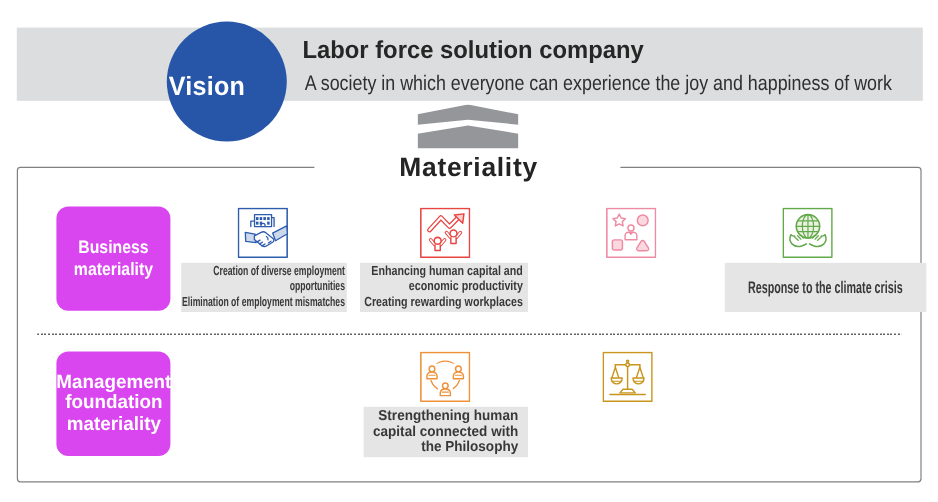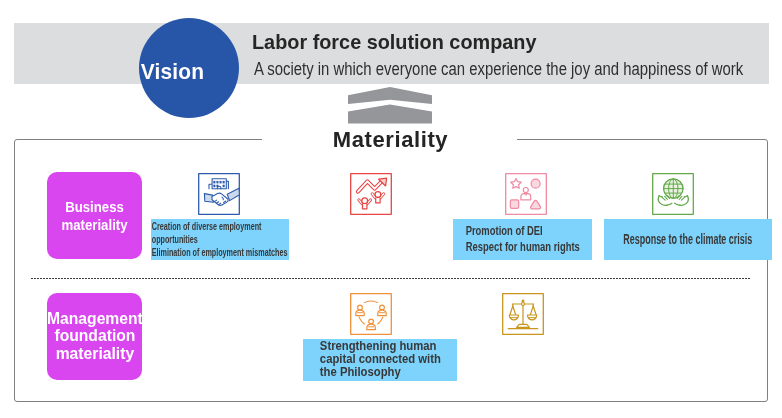--- a/index.html
+++ b/index.html
@@ -42,30 +42,30 @@
   
   .icon { width:42px; height:42px; z-index:1; }
   .icon svg { display:block; }
   .i1 { left:198px; top:173px; }
   .i2 { left:350px; top:173px; }
   .i3 { left:504.5px; top:173px; }
   .i4 { left:651.5px; top:173px; }
   .i5 { left:350px; top:292.5px; }
   .i6 { left:501.5px; top:292.5px; }
 
-  .lbl { background:#7dd3fc; color:#383838; font-weight:bold; display:flex; align-items:center; justify-content:center;
-    text-align:left; white-space:pre; z-index:1; }
+  .lbl { background:#e5e5e5; color:#383838; font-weight:bold; display:flex; align-items:center; justify-content:center;
+    text-align:right; white-space:pre; z-index:1; }
   .lbl span { display:block; }
   .row1 { top:218.5px; height:41.5px; }
   .row2 { top:339px; height:41.5px; }
   .l1 { left:151px; width:138px; }
   .l2 { left:300px; width:140px; }
   .l3 { left:453px; width:139px; }
   .l4 { left:604px; width:168px; }
-  .l5 { left:303px; width:154px; }
+  .l5 { left:303px; width:137px; }
   .l6 { left:453px; width:139px; }
   .txt-a { font-size:11px; line-height:12.9px; }   
   .txt-b { font-size:13px; line-height:16.2px; }   
   .txt-c { font-size:14px; line-height:15px; }   
   .txt-d { font-size:12px; line-height:13.4px; }   
   .sq-70 { transform:scaleX(.655); transform-origin:center; }
   .sq-68 { transform:scaleX(.64); transform-origin:center; }
   .sq-77 { transform:scaleX(.725); transform-origin:center; }
   .sq-83 { transform:scaleX(.78); transform-origin:center; }
   .sq-86 { transform:scaleX(.81); transform-origin:center; }
@@ -188,23 +188,24 @@
         <path d="M32.5,24.4 L29.4,27.2 M29.9,23.4 L27.2,26.3 M27.2,22.9 L25.1,25.4" stroke-width="1.1"></path>
       </g>
     </svg>
   </div>
 
   <div class="abs lbl row1 l1 txt-a">
     <span class="sq-70">Creation of diverse employment
 opportunities
 Elimination of employment mismatches</span>
   </div>
-  <div class="abs lbl row1 l3 txt-b">
-    <span class="sq-77">Promotion of DEI
-Respect for human rights</span>
+  <div class="abs lbl row1 l2 txt-a">
+    <span class="sq-86">Enhancing human capital and
+economic productivity
+Creating rewarding workplaces</span>
   </div>
   <div class="abs lbl row1 l4 txt-c">
     <span class="sq-68">Response to the climate crisis</span>
   </div>
 
   <div class="abs icon i5">
     <svg width="42" height="42" viewBox="0 0 42 42">
       <g stroke="#ef9139" fill="none" stroke-width="1.2" stroke-linejoin="round" stroke-linecap="round">
         <rect x="0.7" y="0.7" width="40.6" height="40.6" stroke-width="1.3"></rect>
         <circle cx="21" cy="20.3" r="12.35" stroke-width="1.1"></circle>

